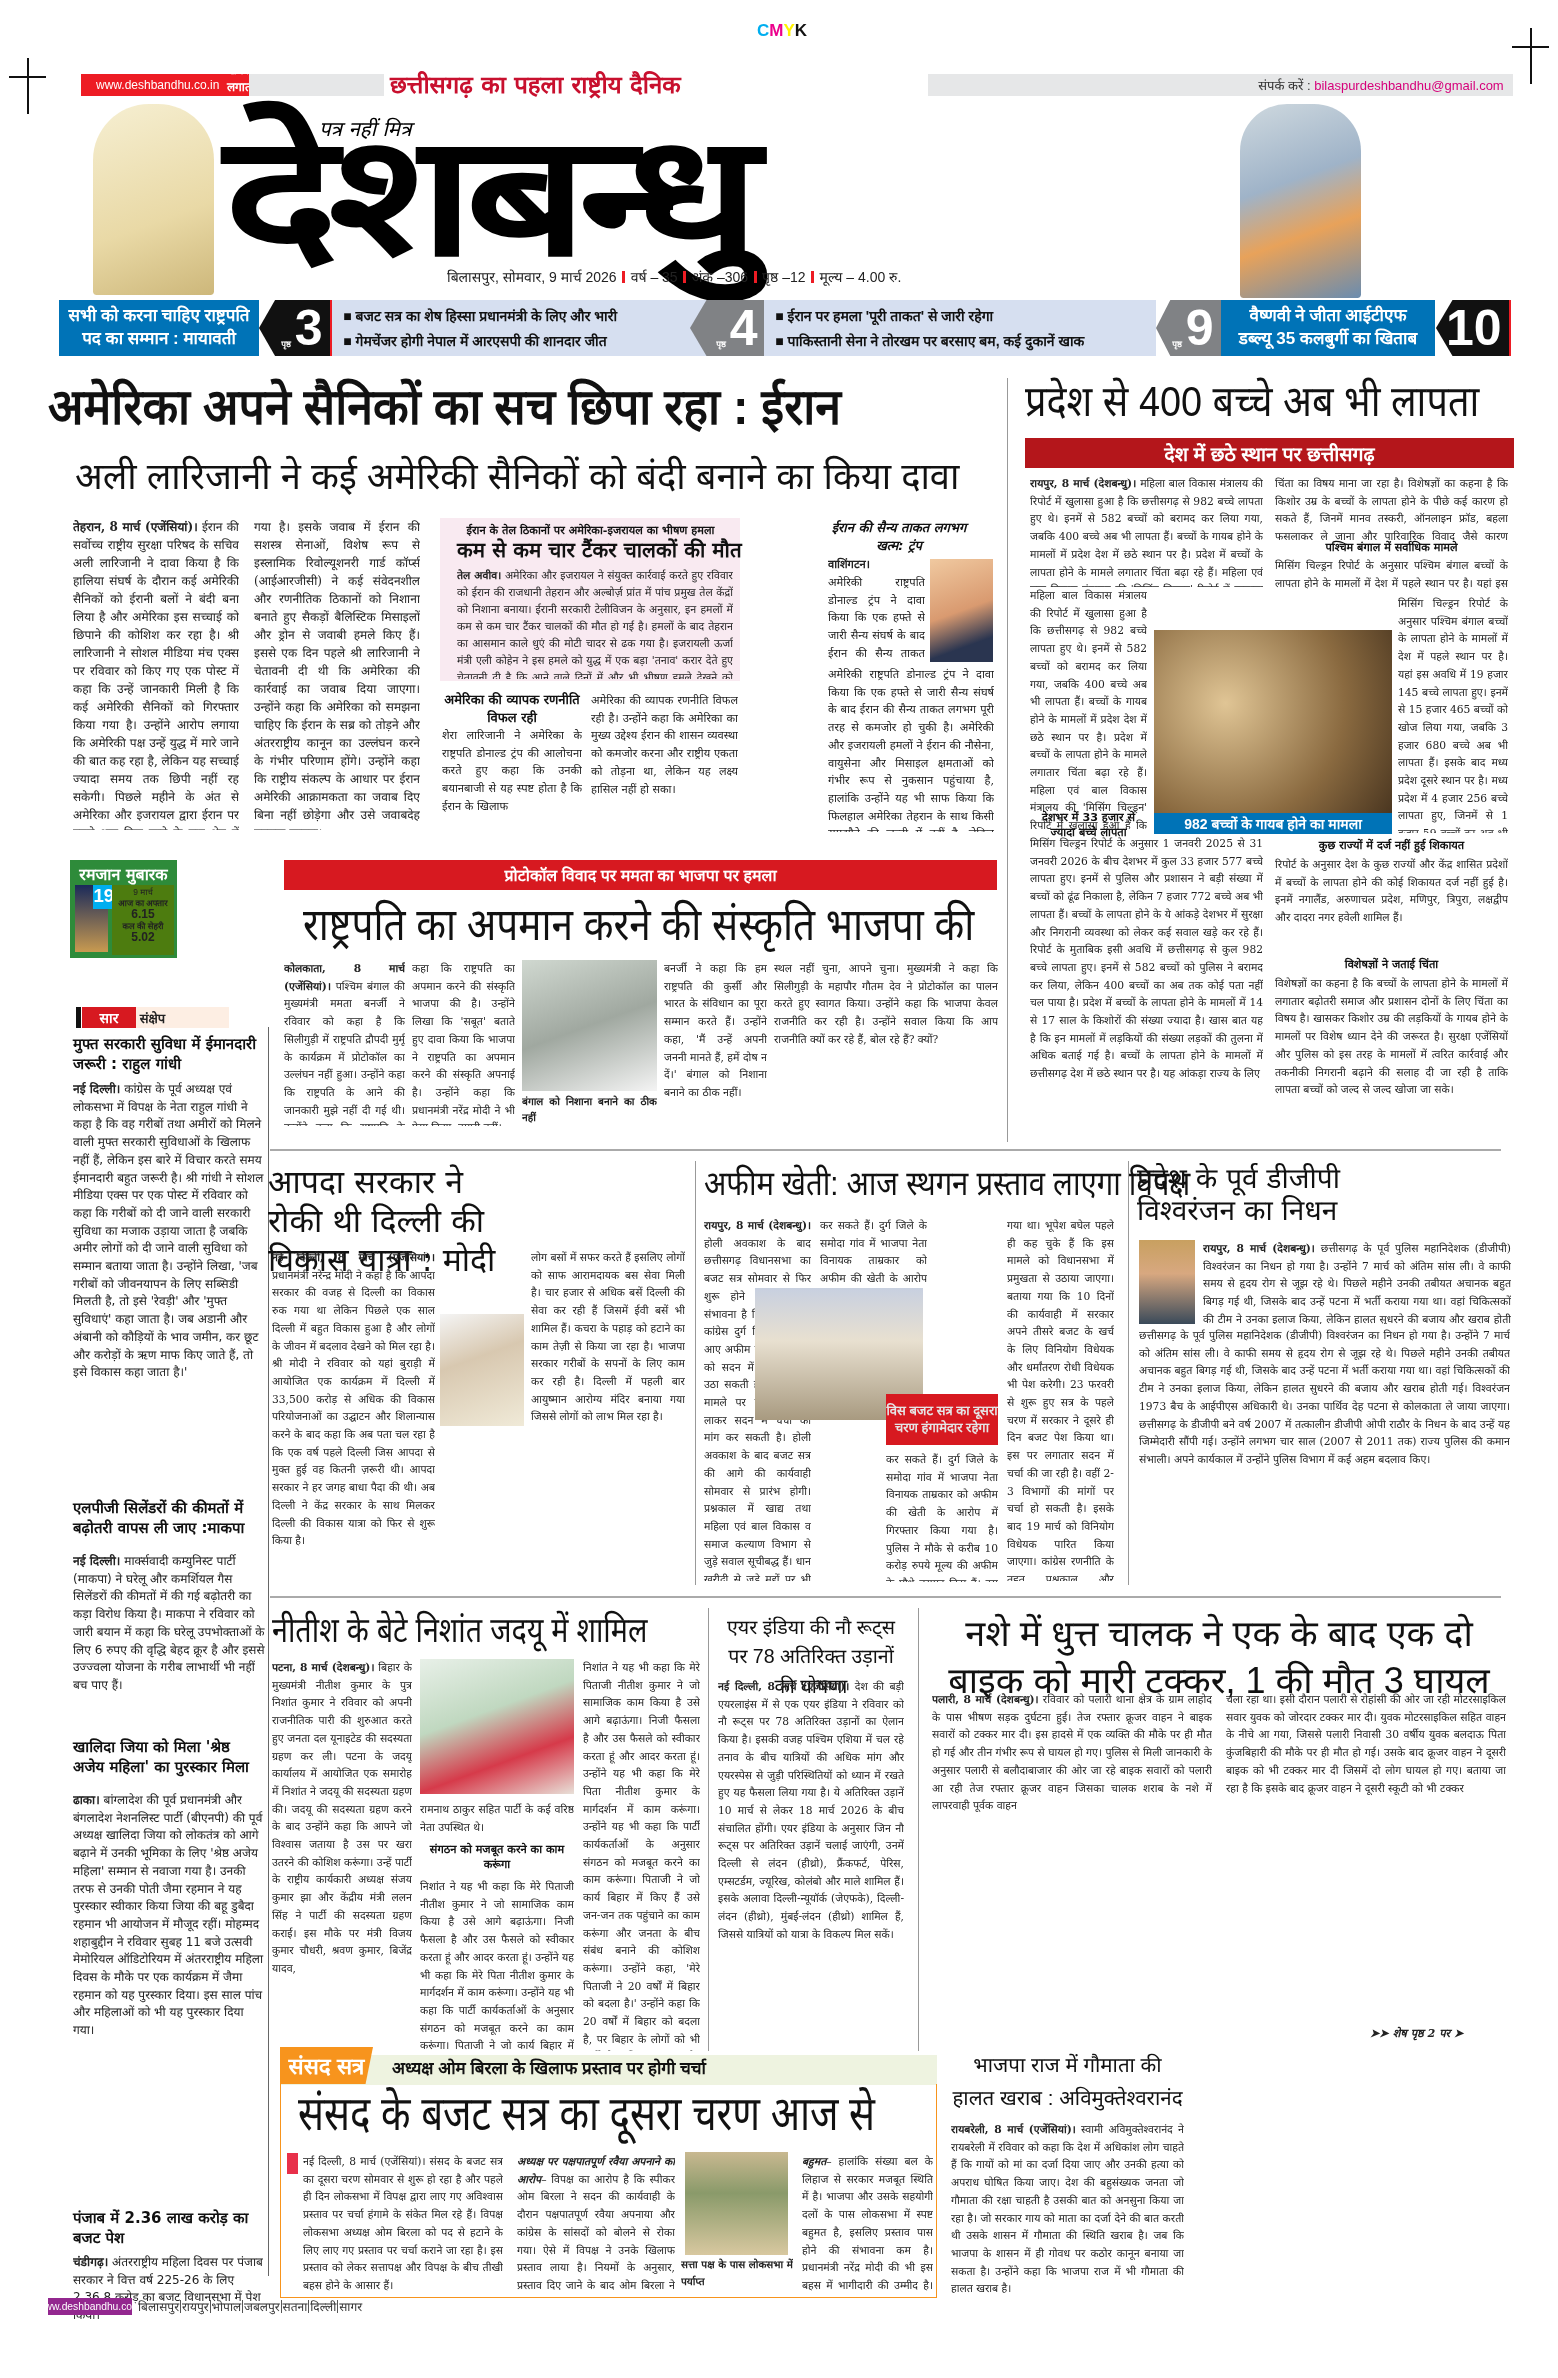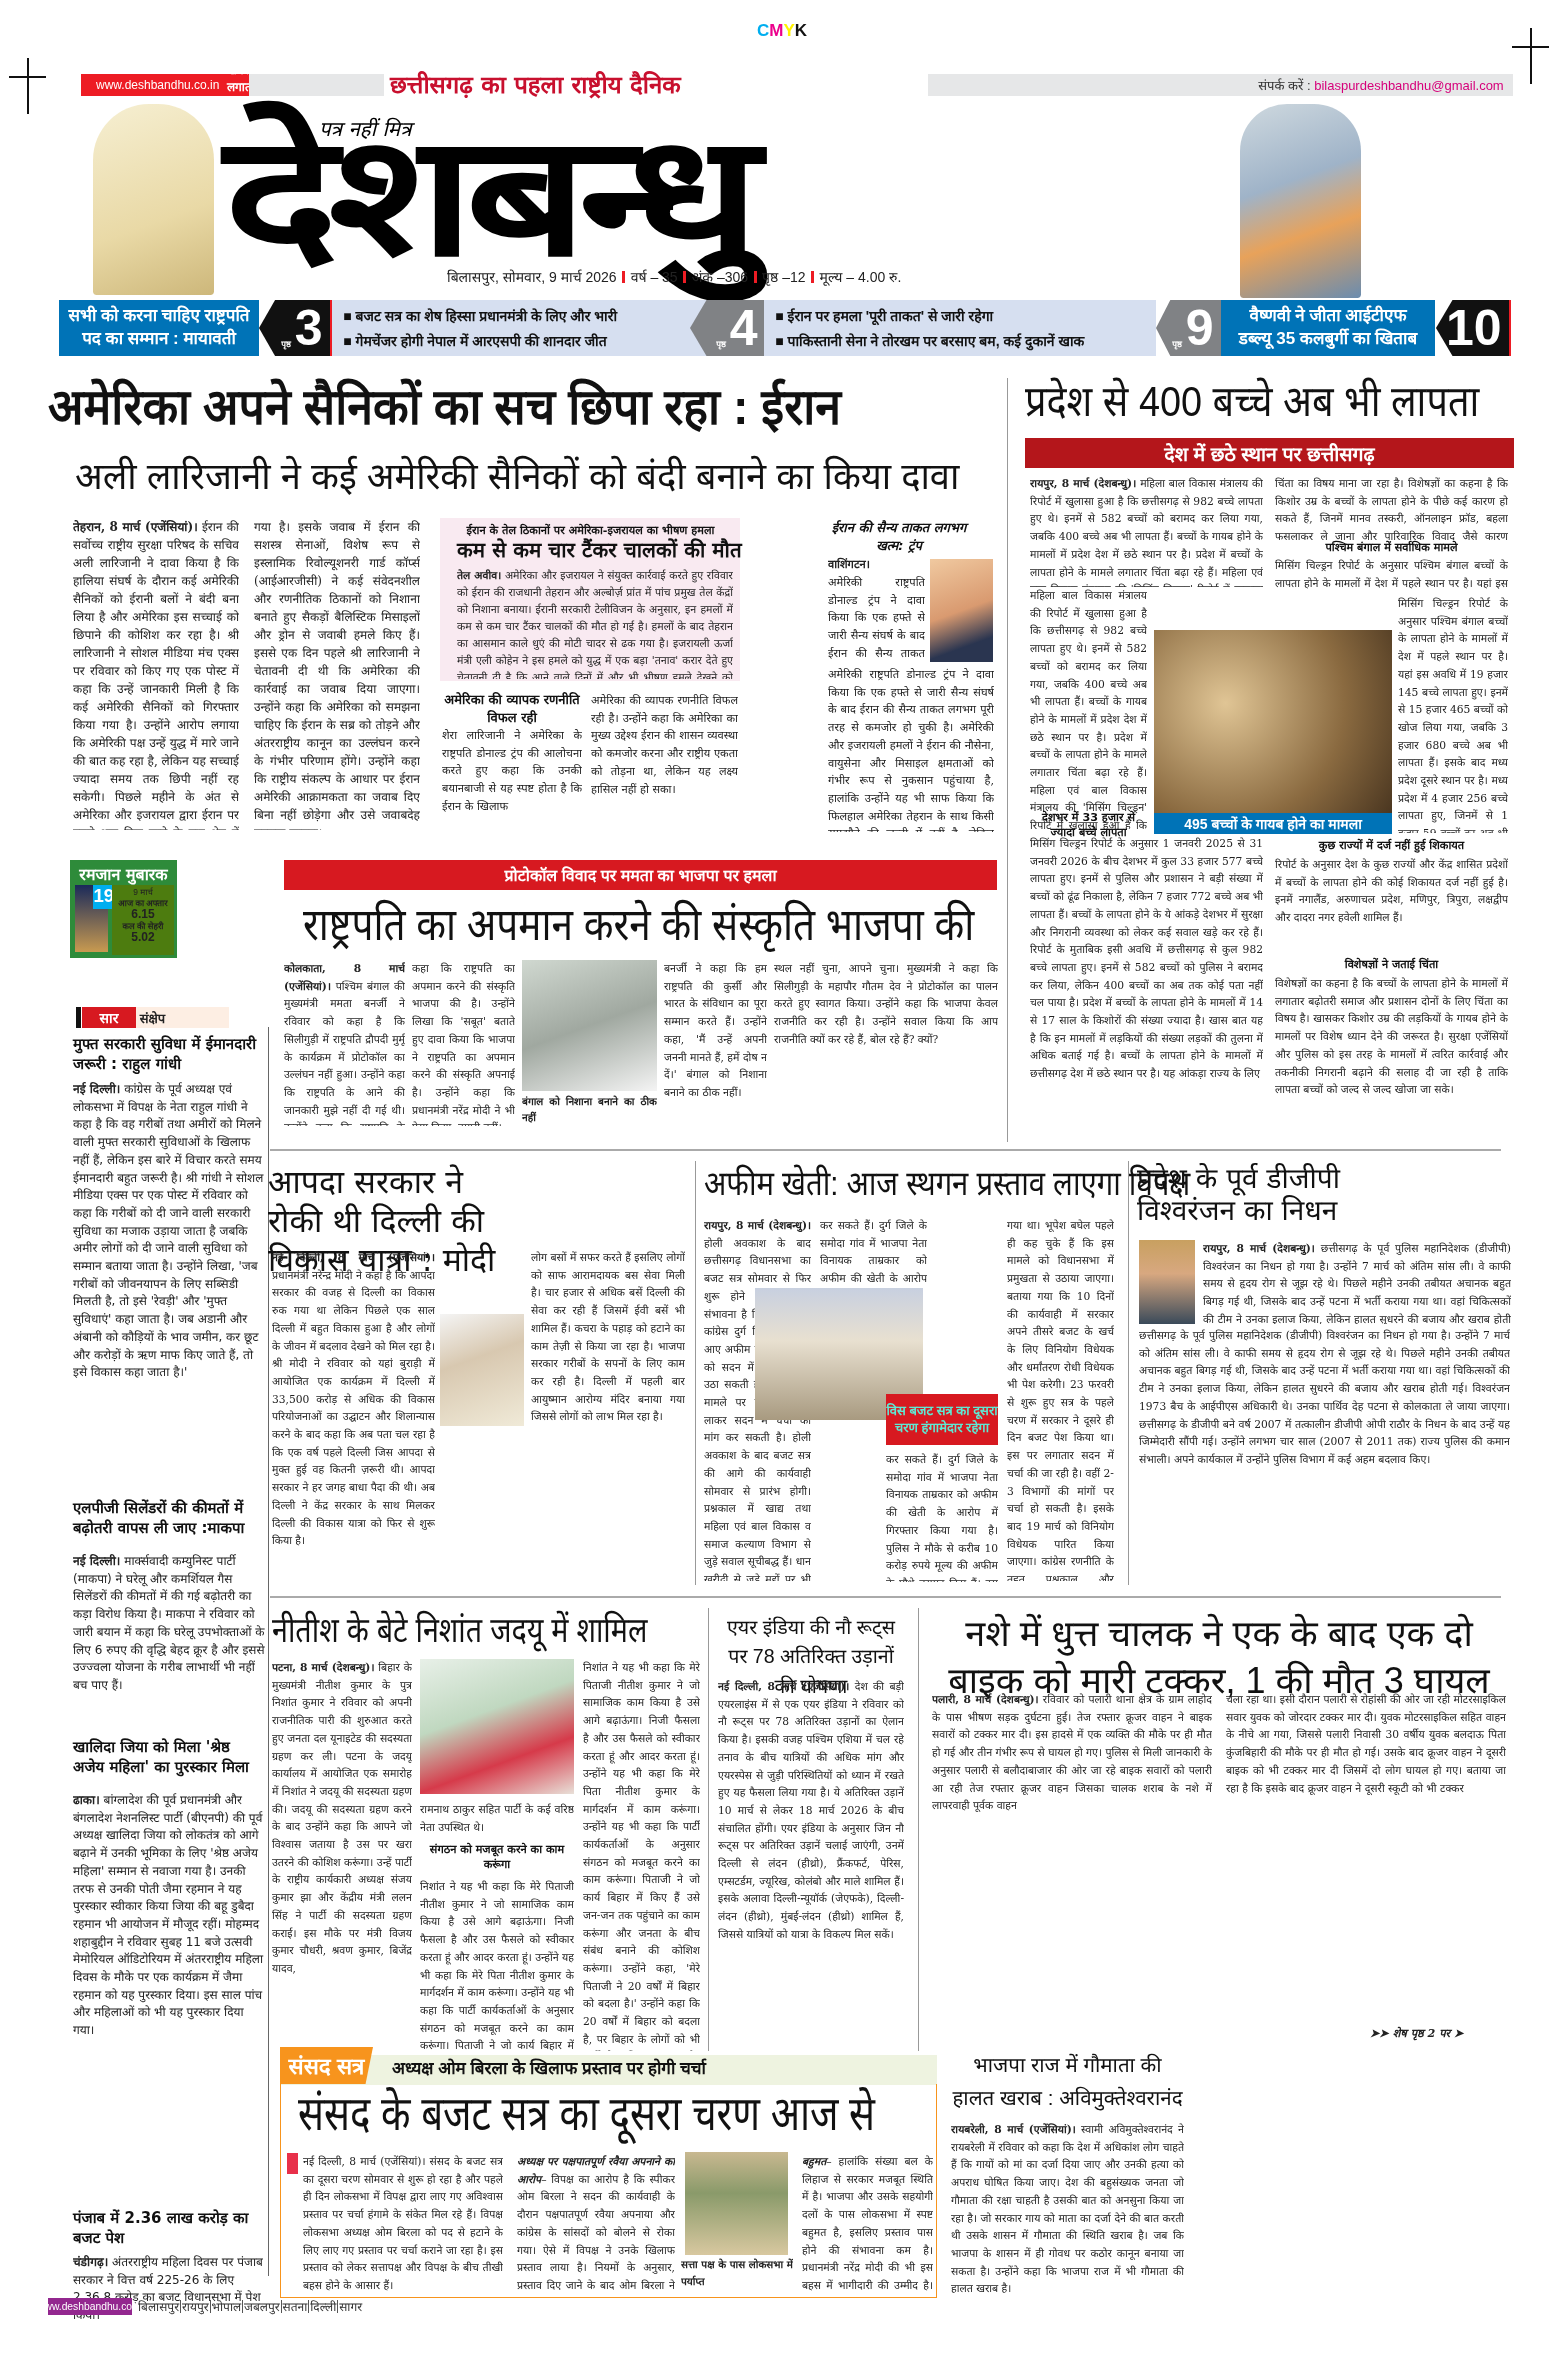--- a/index.html
+++ b/index.html
@@ -34,21 +34,21 @@
 .txt b{font-weight:bold}
 .redbar{background:#b4161b;color:#fff;font-family:"Liberation Sans",sans-serif;font-weight:bold;text-align:center;display:flex;align-items:center;justify-content:center}
 .pinkbox{background:#f9eaf1}
 .subhead{font-family:"DejaVu Sans",sans-serif;font-weight:bold;font-size:13px;text-align:center;color:#111}
 .vline{position:absolute;width:0.9px;background:#999}
 .hline{position:absolute;height:1.9px;background:#aaa}
 .green{background:#2e8b3a;border:1.9px solid #2e8b3a}
 .ramzan-title{color:#fff;font-family:"DejaVu Sans",sans-serif;font-weight:bold;font-size:22.4px;text-align:center}
 .side-h{font-family:"DejaVu Sans",sans-serif;font-weight:bold;font-size:15px;color:#111;line-height:1.3}
 .side-t{font-family:"DejaVu Sans",sans-serif;font-size:12px;line-height:17.7px;color:#222}
-.caption-red{background:#d71920;color:#5eead4;font-family:"Liberation Sans",sans-serif;font-weight:bold;font-size:16px;text-align:center;line-height:1.3;display:flex;align-items:center;justify-content:center}
+.caption-red{background:#d71920;color:#e5e5e5;font-family:"Liberation Sans",sans-serif;font-weight:bold;font-size:16px;text-align:center;line-height:1.3;display:flex;align-items:center;justify-content:center}
 .caption-blue{background:#0073b7;color:#fff;font-family:"Liberation Sans",sans-serif;font-weight:bold;font-size:14px;display:flex;align-items:center;justify-content:center}
 .footer-purple{background:#93278f;color:#fff;font-family:"Liberation Sans",sans-serif;font-size:12px;display:flex;align-items:center;justify-content:center}
 .footer-cities{font-family:"Liberation Sans",sans-serif;font-size:12px;color:#333;display:flex;gap:1px;align-items:center}
 .footer-cities span.sp{width:0.9px;height:13px;background:#555;display:inline-block}
 .sansad-tag{background:#f7941d;color:#fff;font-family:"Liberation Sans",sans-serif;font-weight:bold;font-size:22.4px;display:flex;align-items:center;justify-content:center;clip-path:polygon(0 0,100% 0,92% 100%,0 100%)}
 .sansad-box{border:1.9px solid #f7941d;border-top:none}
 .italic-t{font-style:italic}
 </style>
 </head>
 <body>
@@ -140,21 +140,21 @@
 <div class="abs h1" style="left:1025px;top:378px;font-size:43px;font-weight:normal;transform:scaleX(0.88)">प्रदेश से 400 बच्चे अब भी लापता</div>
 <div class="abs redbar" style="left:1025px;top:438px;width:489px;height:30px;font-size:19.6px">देश में छठे स्थान पर छत्तीसगढ़</div>
 <div class="abs txt" style="left:1030px;top:475px;width:233px;height:112px;font-size:10.7px;line-height:17.7px"><b>रायपुर, 8 मार्च (देशबन्धु)।</b> <span>महिला बाल विकास मंत्रालय की रिपोर्ट में खुलासा हुआ है कि छत्तीसगढ़ से 982 बच्चे लापता हुए थे। इनमें से 582 बच्चों को बरामद कर लिया गया, जबकि 400 बच्चे अब भी लापता हैं। बच्चों के गायब होने के मामलों में प्रदेश देश में छठे स्थान पर है। प्रदेश में बच्चों के लापता होने के मामले लगातार चिंता बढ़ा रहे हैं। महिला एवं बाल विकास मंत्रालय की 'मिसिंग चिल्ड्रन' रिपोर्ट में खुलासा हुआ है कि प्रदेश के 400 बच्चे अब भी लापता हैं, जिनका अब तक कोई सुराग नहीं लग पाया है। रिपोर्ट के मुताबिक पिछले एक साल में बड़ी संख्या में बच्चों के गायब होने के मामले सामने आए हैं।</span></div>
 <div class="abs txt" style="left:1030px;top:587px;width:117px;height:242px;font-size:10.7px;line-height:17.7px">महिला बाल विकास मंत्रालय की रिपोर्ट में खुलासा हुआ है कि छत्तीसगढ़ से 982 बच्चे लापता हुए थे। इनमें से 582 बच्चों को बरामद कर लिया गया, जबकि 400 बच्चे अब भी लापता हैं। बच्चों के गायब होने के मामलों में प्रदेश देश में छठे स्थान पर है। प्रदेश में बच्चों के लापता होने के मामले लगातार चिंता बढ़ा रहे हैं। महिला एवं बाल विकास मंत्रालय की 'मिसिंग चिल्ड्रन' रिपोर्ट में खुलासा हुआ है कि प्रदेश के 400 बच्चे अब भी लापता हैं, जिनका अब तक कोई सुराग नहीं लग पाया है। रिपोर्ट के मुताबिक पिछले एक साल में बड़ी संख्या में बच्चों के गायब होने के मामले सामने आए हैं।</div>
 <div class="abs subhead" style="left:1030px;top:809px;width:117px;font-size:11.2px">देशभर में 33 हजार से ज्यादा बच्चे लापता</div>
 <div class="abs txt" style="left:1275px;top:475px;width:233px;height:65px;font-size:10.7px;line-height:17.7px">चिंता का विषय माना जा रहा है। विशेषज्ञों का कहना है कि किशोर उम्र के बच्चों के लापता होने के पीछे कई कारण हो सकते हैं, जिनमें मानव तस्करी, ऑनलाइन फ्रॉड, बहला फुसलाकर ले जाना और पारिवारिक विवाद जैसे कारण शामिल हैं।</div>
 <div class="abs subhead" style="left:1275px;top:539px;width:233px;font-size:11.2px">पश्चिम बंगाल में सर्वाधिक मामले</div>
 <div class="abs txt" style="left:1275px;top:557px;width:233px;height:37px;font-size:10.7px;line-height:17.7px">मिसिंग चिल्ड्रन रिपोर्ट के अनुसार पश्चिम बंगाल बच्चों के लापता होने के मामलों में देश में पहले स्थान पर है। यहां इस अवधि में 19 हजार 145 बच्चे लापता हुए। इनमें से 15 हजार 465 बच्चों को खोज लिया गया, जबकि 3 हजार 680 बच्चे अब भी लापता हैं। इसके बाद मध्य प्रदेश दूसरे स्थान पर है। मध्य प्रदेश में 4 हजार 256 बच्चे लापता हुए, जिनमें से 1 हजार 59 बच्चों का अब भी कोई पता नहीं चल सका है।</div>
 <div class="abs txt" style="left:1398px;top:595px;width:110px;height:238px;font-size:10.7px;line-height:17.7px">मिसिंग चिल्ड्रन रिपोर्ट के अनुसार पश्चिम बंगाल बच्चों के लापता होने के मामलों में देश में पहले स्थान पर है। यहां इस अवधि में 19 हजार 145 बच्चे लापता हुए। इनमें से 15 हजार 465 बच्चों को खोज लिया गया, जबकि 3 हजार 680 बच्चे अब भी लापता हैं। इसके बाद मध्य प्रदेश दूसरे स्थान पर है। मध्य प्रदेश में 4 हजार 256 बच्चे लापता हुए, जिनमें से 1 हजार 59 बच्चों का अब भी कोई पता नहीं चल सका है।</div>
 <div class="abs" style="left:1154px;top:630px;width:238px;height:183px;background:radial-gradient(circle at 30% 40%,#e0c595,#8a6a40 60%,#4a3620)"></div>
-<div class="abs caption-blue" style="left:1154px;top:813px;width:238px;height:20.5px">495 बच्चों के गायब होने का मामला</div>
+<div class="abs caption-blue" style="left:1154px;top:813px;width:238px;height:20.5px">982 बच्चों के गायब होने का मामला</div>
 <div class="abs txt" style="left:1030px;top:835px;width:233px;height:298px;font-size:10.7px;line-height:17.7px">मिसिंग चिल्ड्रन रिपोर्ट के अनुसार 1 जनवरी 2025 से 31 जनवरी 2026 के बीच देशभर में कुल 33 हजार 577 बच्चे लापता हुए। इनमें से पुलिस और प्रशासन ने बड़ी संख्या में बच्चों को ढूंढ निकाला है, लेकिन 7 हजार 772 बच्चे अब भी लापता हैं। बच्चों के लापता होने के ये आंकड़े देशभर में सुरक्षा और निगरानी व्यवस्था को लेकर कई सवाल खड़े कर रहे हैं। रिपोर्ट के मुताबिक इसी अवधि में छत्तीसगढ़ से कुल 982 बच्चे लापता हुए। इनमें से 582 बच्चों को पुलिस ने बरामद कर लिया, लेकिन 400 बच्चों का अब तक कोई पता नहीं चल पाया है। प्रदेश में बच्चों के लापता होने के मामलों में 14 से 17 साल के किशोरों की संख्या ज्यादा है। खास बात यह है कि इन मामलों में लड़कियों की संख्या लड़कों की तुलना में अधिक बताई गई है। बच्चों के लापता होने के मामलों में छत्तीसगढ़ देश में छठे स्थान पर है। यह आंकड़ा राज्य के लिए</div>
 <div class="abs subhead" style="left:1275px;top:837px;width:233px;font-size:11.2px">कुछ राज्यों में दर्ज नहीं हुई शिकायत</div>
 <div class="abs txt" style="left:1275px;top:856px;width:233px;height:93px;font-size:10.7px;line-height:17.7px">रिपोर्ट के अनुसार देश के कुछ राज्यों और केंद्र शासित प्रदेशों में बच्चों के लापता होने की कोई शिकायत दर्ज नहीं हुई है। इनमें नगालैंड, अरुणाचल प्रदेश, मणिपुर, त्रिपुरा, लक्षद्वीप और दादरा नगर हवेली शामिल हैं।</div>
 <div class="abs subhead" style="left:1275px;top:956px;width:233px;font-size:11.2px">विशेषज्ञों ने जताई चिंता</div>
 <div class="abs txt" style="left:1275px;top:975px;width:233px;height:158px;font-size:10.7px;line-height:17.7px">विशेषज्ञों का कहना है कि बच्चों के लापता होने के मामलों में लगातार बढ़ोतरी समाज और प्रशासन दोनों के लिए चिंता का विषय है। खासकर किशोर उम्र की लड़कियों के गायब होने के मामलों पर विशेष ध्यान देने की जरूरत है। सुरक्षा एजेंसियों और पुलिस को इस तरह के मामलों में त्वरित कार्रवाई और तकनीकी निगरानी बढ़ाने की सलाह दी जा रही है ताकि लापता बच्चों को जल्द से जल्द खोजा जा सके।</div>
 
 <div class="abs green" style="left:70px;top:860px;width:107px;height:98px">
   <div class="ramzan-title" style="font-size:16px;margin-top:1.9px">रमजान मुबारक</div>
   <div style="position:absolute;left:3.7px;top:24px;width:33px;height:67px;background:linear-gradient(#1a2a5a,#c89a50)"></div>
   <div style="position:absolute;left:22.4px;top:24px;width:18.6px;height:24px;background:#00aeef;color:#fff;font-family:'Liberation Sans',sans-serif;font-weight:bold;font-size:18.6px;text-align:center">19</div>

